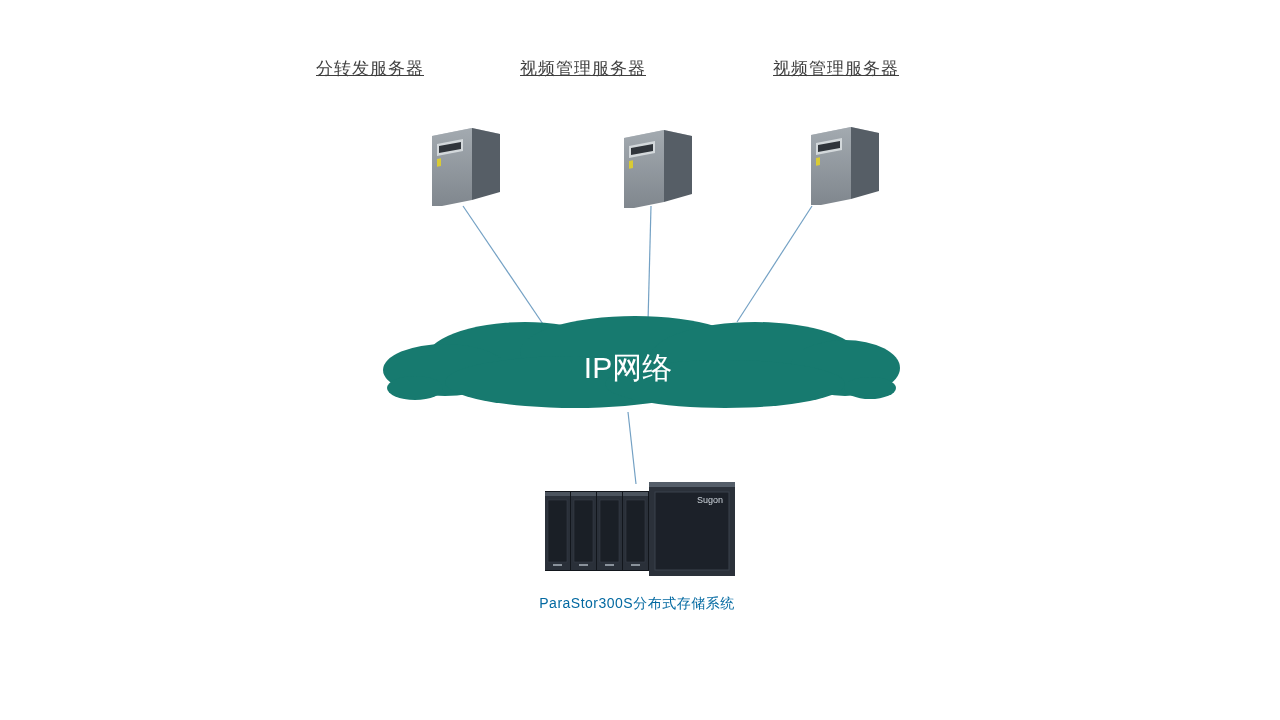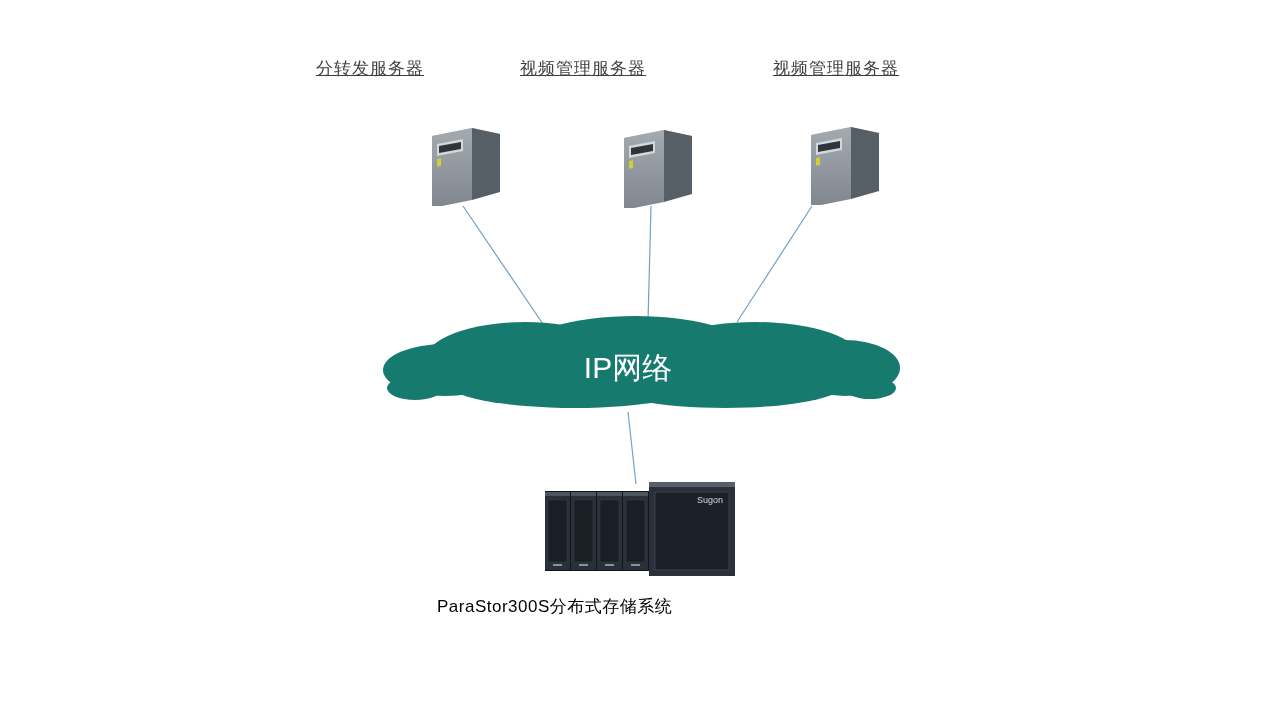--- a/index.html
+++ b/index.html
@@ -16,22 +16,23 @@
     width:220px;
     text-align:left;
     font-size:17px;
     color:#3f3f3f;
     letter-spacing:1px;
     text-decoration:underline;
   }
   .storage-label{
     position:absolute;
     width:400px;
-    font-size:17px;
-    color:#000000;
+    text-align:center;
+    font-size:14px;
+    color:#0369a1;
     letter-spacing:0.5px;
   }
   svg{display:block;}
   .layer{position:absolute;left:0;top:0;pointer-events:none;}
 </style>
 </head>
 <body>
 
 <div class="stage">
 

